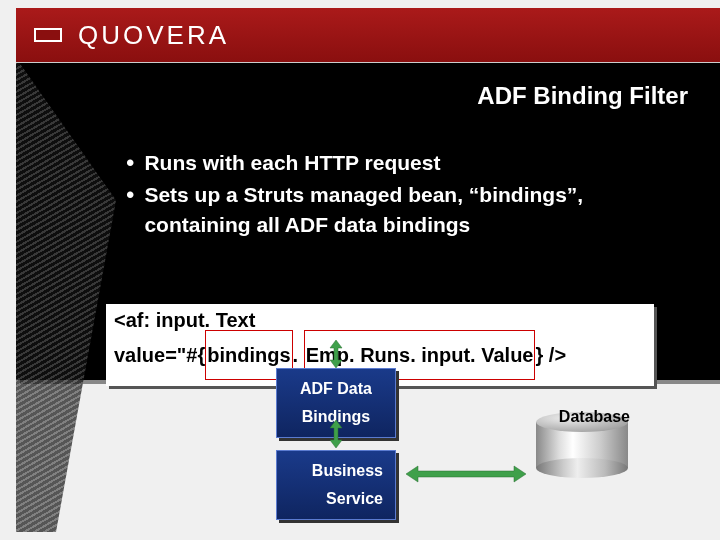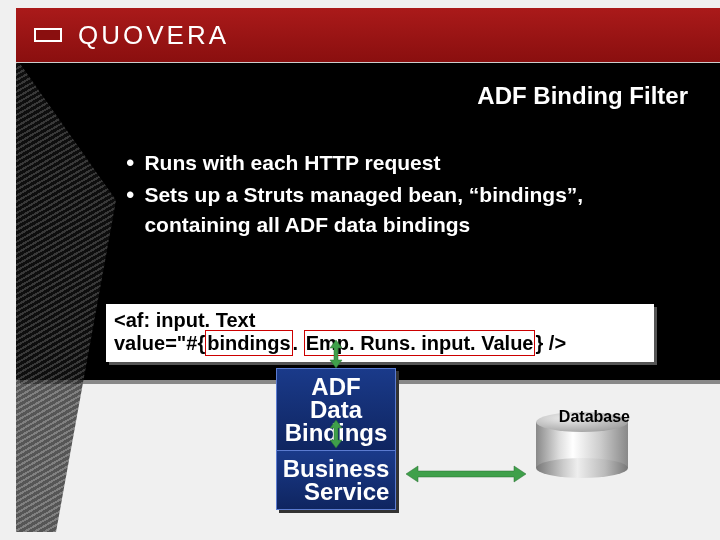--- a/index.html
+++ b/index.html
@@ -117,43 +117,43 @@
     font-size: 20px;
     font-weight: bold;
     padding: 6px 8px;
     line-height: 20px;
     box-shadow: 3px 3px 0 #555;
     margin-top: 24px;
   }
   .code-hl {
     display: inline-block;
     border: 1px solid #c00;
-    padding: 4px 1px;
+    padding: 16px 1px;
     line-height: 16px;
   }
   .diagram {
     position: absolute;
     top: 330px;
     left: 220px;
     width: 430px;
     height: 170px;
   }
   .dbox {
     position: absolute;
     background: linear-gradient(180deg, #1a3a8a 0%, #0f2560 100%);
     color: #fff;
-    font-size: 24px;
+    font-size: 16px;
     font-weight: bold;
     text-align: center;
     border: 1px solid #5b7bd0;
     box-shadow: 3px 3px 0 #333;
     display: flex;
     align-items: center;
     justify-content: center;
-    line-height: 23px;
+    line-height: 28px;
     padding: 6px 12px;
   }
   .box-adf { top: 30px; left: 40px; width: 120px; }
   .box-bs  { top: 112px; left: 40px; width: 120px; text-align: right; }
   .db-cyl {
     position: absolute;
     top: 74px;
     left: 300px;
     width: 92px;
     height: 66px;

